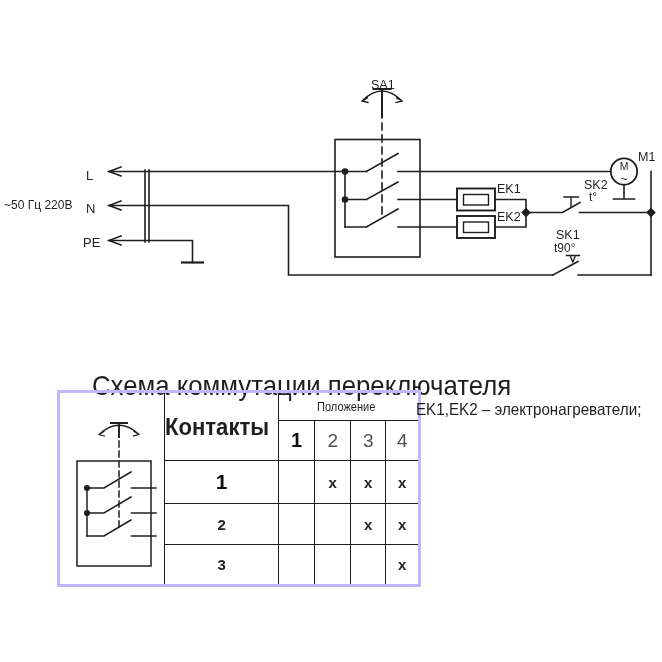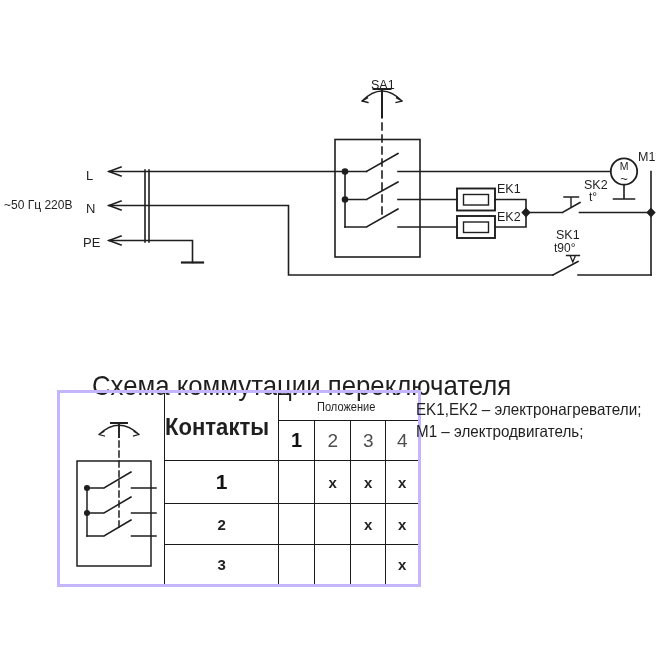--- a/index.html
+++ b/index.html
@@ -173,16 +173,15 @@
       <td class="mark"></td>
       <td class="mark"></td>
       <td class="mark"></td>
       <td class="mark">x</td>
     </tr>
   </tbody>
     </table>
 
   <div class="legend">
     <div class="legend-line"><span class="condensed">EK1,EK2 – электронагреватели;</span></div>
-    <div class="legend-line"><span class="condensed">M1 – электродвигатель;</span></div>
   </div>
 
 </div>
 
 </body></html>

